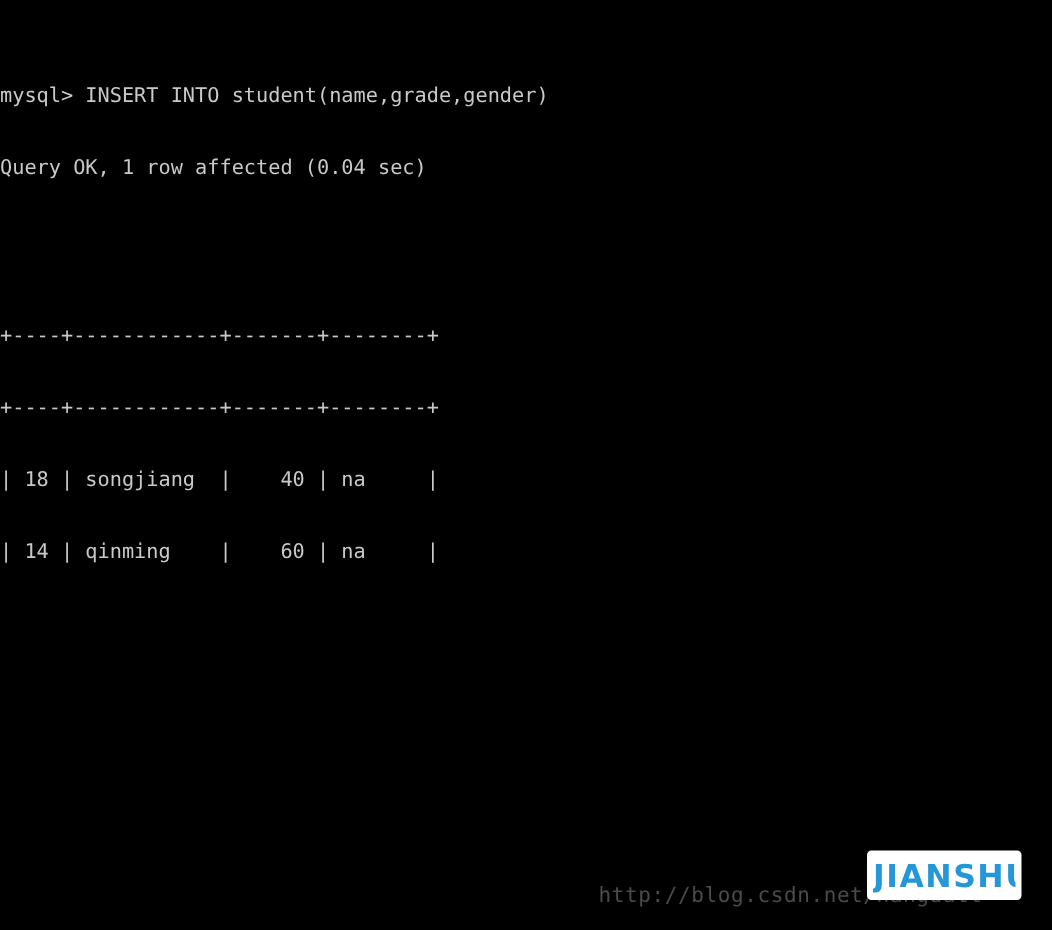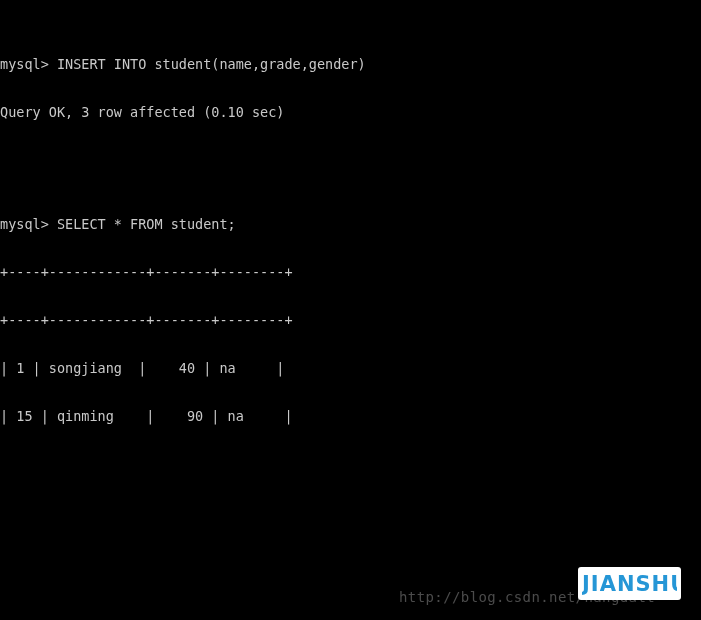--- a/index.html
+++ b/index.html
@@ -78,28 +78,27 @@
   }
 </style>
 </head>
 <body>
 
 <div id="terminal">
 
   <div id="console-output">
 
     <div class="line">mysql&gt; INSERT INTO student(name,grade,gender)</div>
-    <div class="line">Query OK, 3 row affected (0.10 sec)</div>
+    <div class="line">Query OK, 1 row affected (0.04 sec)</div>
     <div class="line blank-line"></div>
 
-    <div class="line">mysql&gt; SELECT * FROM student;</div>
     <div class="line">+----+------------+-------+--------+</div>
     <div class="line">+----+------------+-------+--------+</div>
-    <div class="line">| 1 | songjiang  |    40 | na     |</div>
-    <div class="line">| 15 | qinming    |    90 | na     |</div>
+    <div class="line">| 18 | songjiang  |    40 | na     |</div>
+    <div class="line">| 14 | qinming    |    60 | na     |</div>
     
     
     
     
     
     
     
     
 
     

